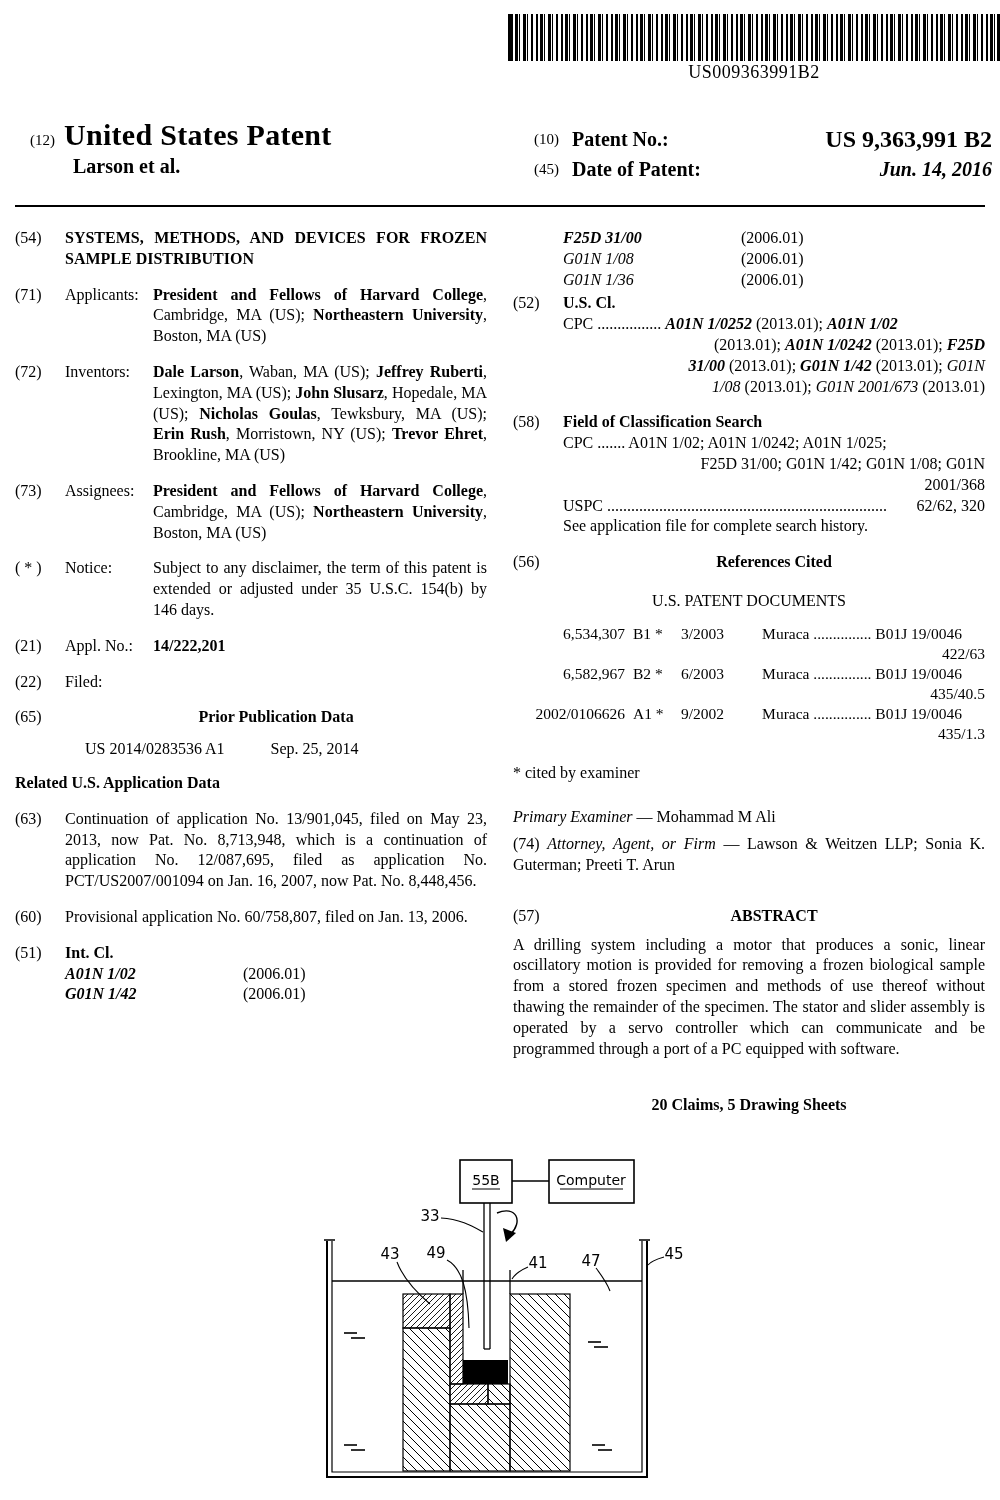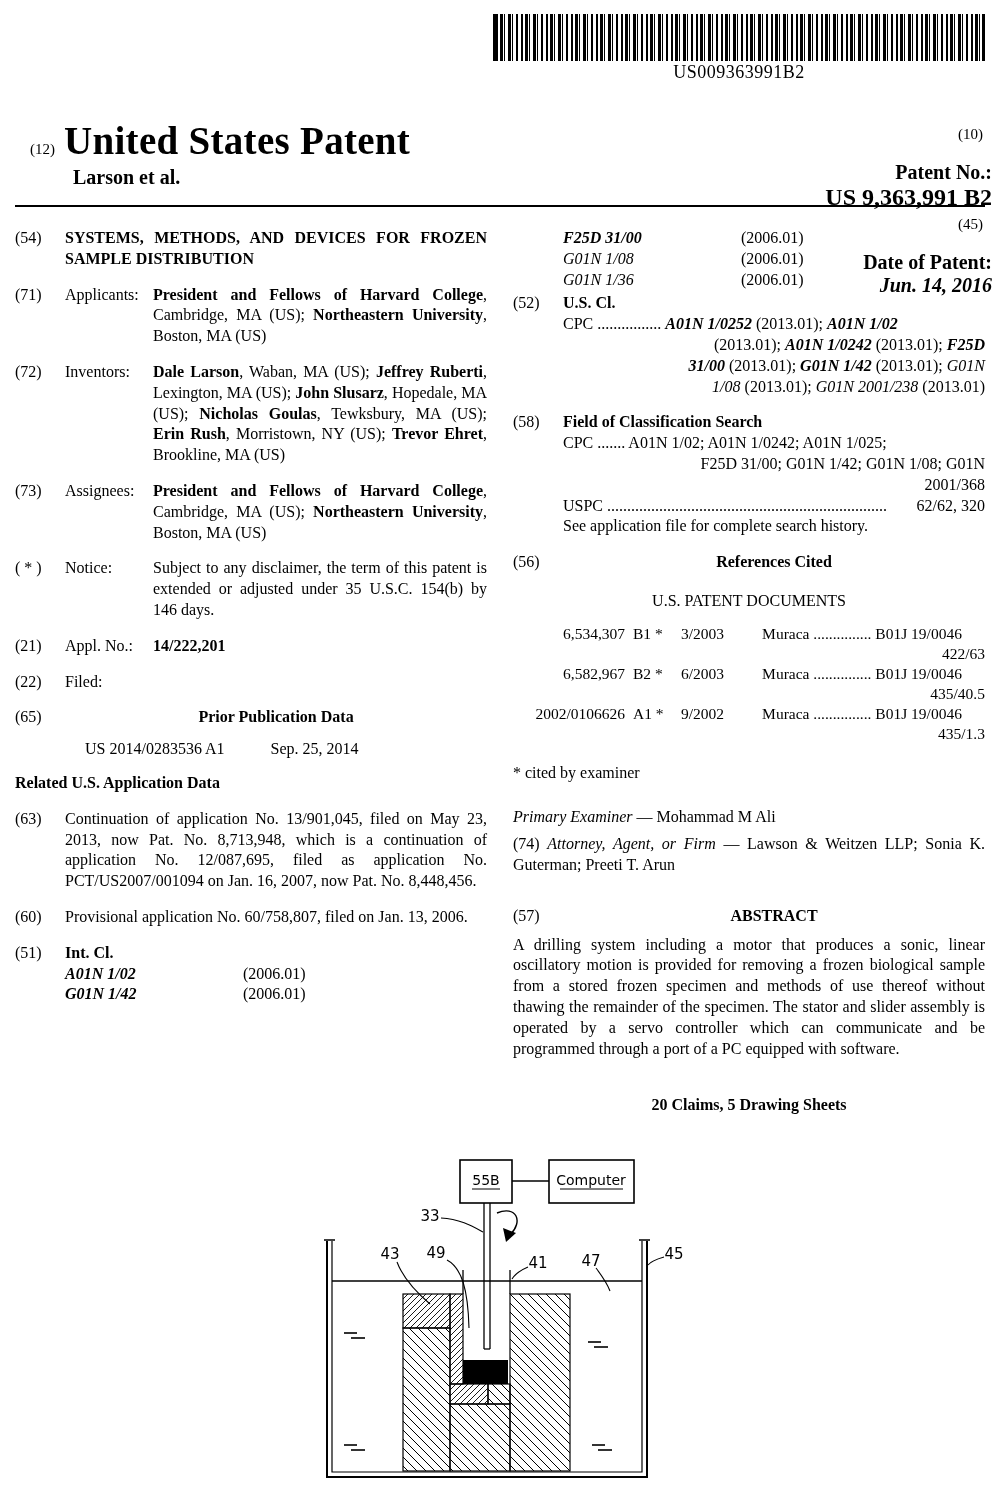--- a/index.html
+++ b/index.html
@@ -9,39 +9,39 @@
     color:#000;
     font-family:"Liberation Serif", serif;
     font-size:16px;
     position:relative;
     overflow:hidden;
   }
   .b { font-weight:bold; }
   .i { font-style:italic; }
 
   
-  .barcode-wrap { position:absolute; top:14px; left:493px; width:492px; text-align:center; }
+  .barcode-wrap { position:absolute; top:14px; left:508px; width:492px; text-align:center; }
   .barcode {
     height:47px; width:100%;
     background:repeating-linear-gradient(90deg,
       #000 0 2px, #fff 2px 4px, #000 4px 7px, #fff 7px 8px,
       #000 8px 9px, #fff 9px 12px, #000 12px 15px, #fff 15px 16px,
       #000 16px 17px, #fff 17px 20px, #000 20px 22px, #fff 22px 25px);
     border-left:3px solid #000; border-right:3px solid #000;
   }
   .barcode-text { font-size:18px; margin-top:1px; letter-spacing:.5px; }
 
   
   .header { position:absolute; top:118px; left:30px; right:8px; display:flex; justify-content:space-between; }
   .h-line1 { display:flex; align-items:baseline; }
   .h-num { font-size:15px; margin-right:9px; }
-  .h-title { font-size:39px; font-weight:bold; letter-spacing:.3px; }
+  .h-title { font-size:30px; font-weight:bold; letter-spacing:.3px; }
   .h-party { font-size:20px; font-weight:bold; margin-left:43px; margin-top:3px; }
   .h-right { width:458px; padding-top:8px; }
-  .h-row { display:flex; align-items:flex-end; margin-bottom:5px;flex-direction:column; }
+  .h-row { display:flex; align-items:center; margin-bottom:5px; }
   .h-row .h-num { font-size:15px; }
   .h-row .h-label { font-size:20px; font-weight:bold; }
   .h-row .h-value { flex:1; text-align:right; font-weight:bold; }
   .h-value.big { font-size:24px; }
   .h-value.med { font-size:20px;font-style:italic; }
 
   .rule { position:absolute; top:205px; left:15px; right:15px; border-top:2.5px solid #000; }
 
   
   .content { position:absolute; top:228px; left:15px; width:970px; display:flex; gap:26px; }
@@ -220,21 +220,21 @@
         </div>
       </div>
 
       <div class="sect">
         <span class="code">(52)</span>
         <span class="sbody">
           <span class="b">U.S. Cl.</span>
           <div><span>CPC </span><span>................ </span><span class="b i">A01N 1/0252</span><span> (2013.01); </span><span class="b i">A01N 1/02</span></div>
           <div class="cpc-rest"><span>(2013.01); </span><span class="b i">A01N 1/0242</span><span> (2013.01); </span><span class="b i">F25D</span></div>
           <div class="cpc-rest"><span class="b i">31/00</span><span> (2013.01); </span><span class="b i">G01N 1/42</span><span> (2013.01); </span><span class="i">G01N</span></div>
-          <div class="cpc-rest"><span class="i">1/08</span><span> (2013.01); </span><span class="i">G01N 2001/238</span><span> (2013.01)</span></div>
+          <div class="cpc-rest"><span class="i">1/08</span><span> (2013.01); </span><span class="i">G01N 2001/673</span><span> (2013.01)</span></div>
         </span>
       </div>
 
       <div class="sect">
         <span class="code">(58)</span>
         <span class="sbody">
           <span class="b">Field of Classification Search</span>
           <div>CPC .......  A01N 1/02;  A01N 1/0242;  A01N 1/025;</div>
           <div class="cpc-rest">F25D 31/00;  G01N 1/42;  G01N 1/08;  G01N</div>
           <div class="cpc-rest">2001/368</div>

